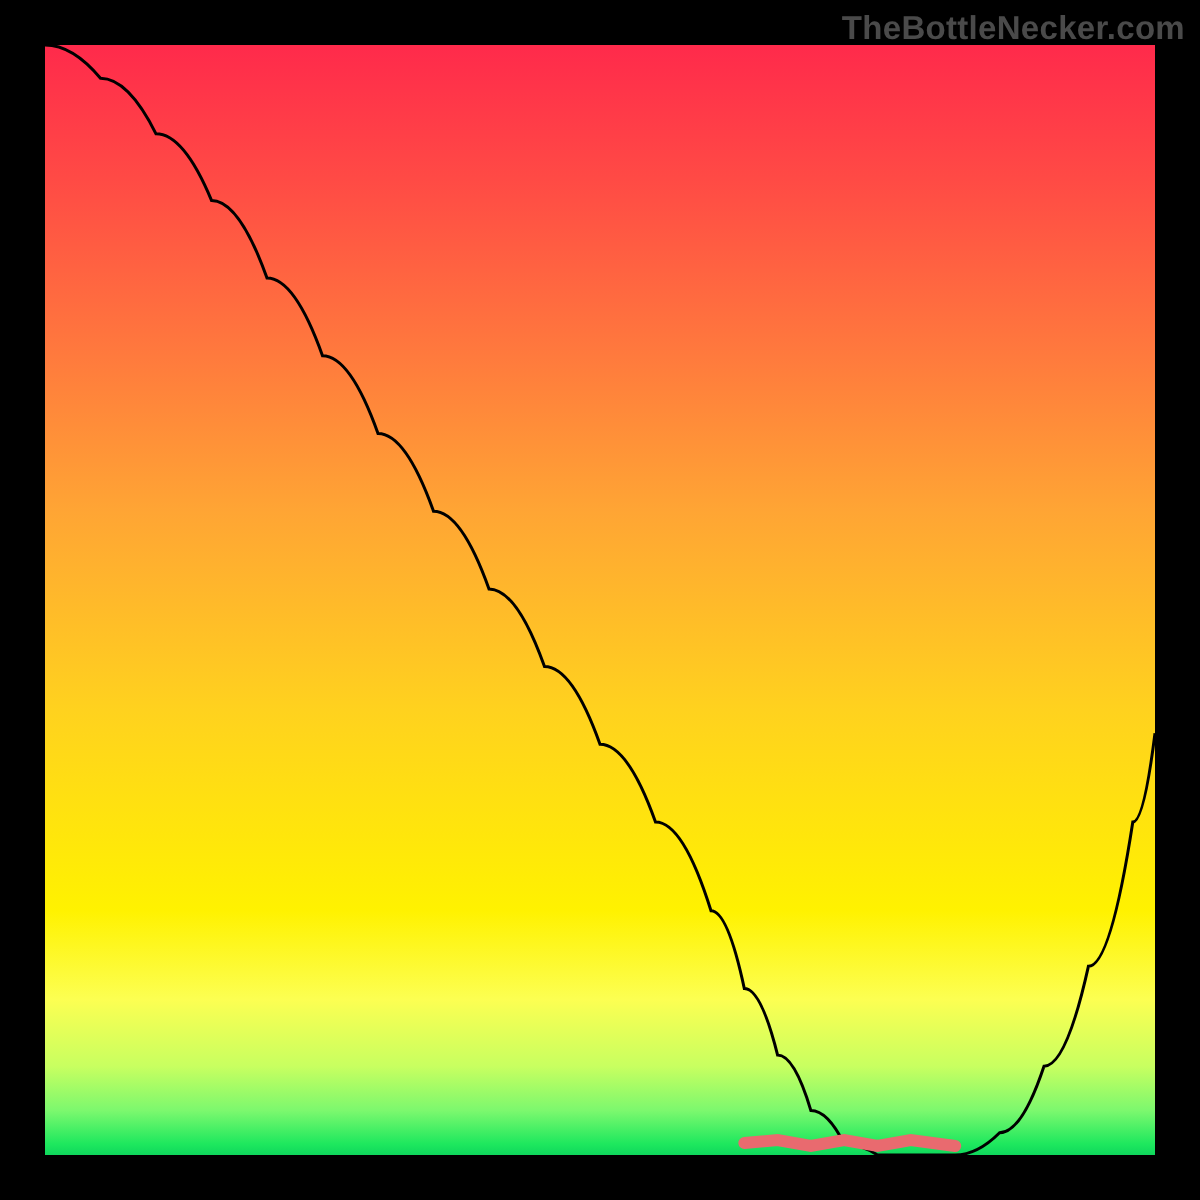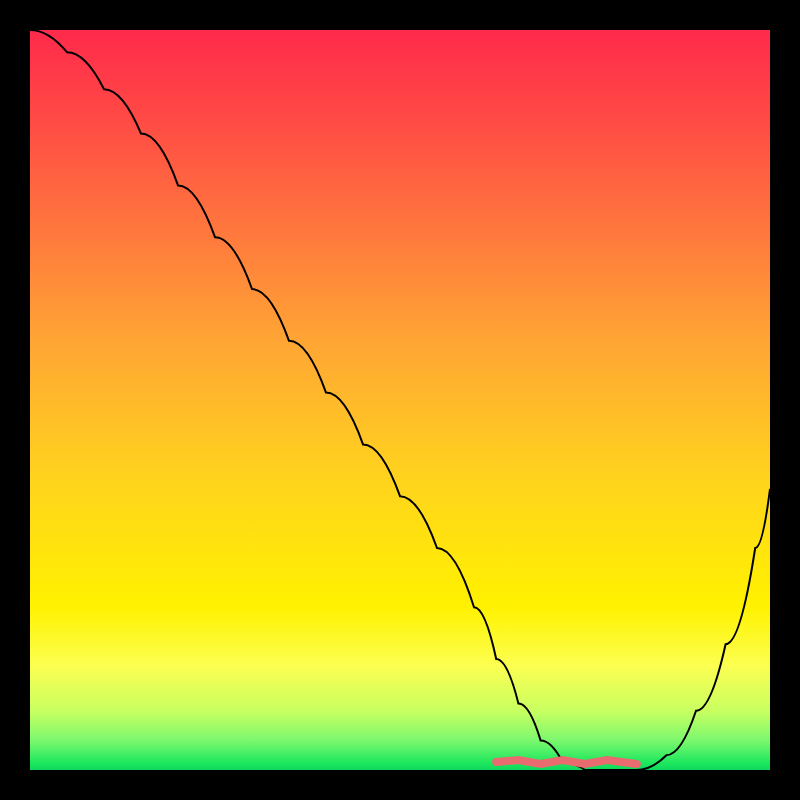--- a/index.html
+++ b/index.html
@@ -68,20 +68,21 @@
     fill: none;
     stroke: #e96a6f;
     stroke-width: 8;
     stroke-linecap: round;
   }
 </style>
 </head>
 <body>
 
 <div class="wrap">
+  <div class="watermark">TheBottleNecker.com</div>
 
   <div class="plot">
     <div class="bg-gradient"></div>
 
     <svg class="curve" viewBox="0 0 740 740" preserveAspectRatio="none">
       <path id="curve-main" class="curve-path" d="M 0.0 0.0 Q 18.5 0.0 37.0 22.2 Q 55.5 22.2 74.0 59.2 Q 92.5 59.2 111.0 103.6 Q 129.5 103.6 148.0 155.4 Q 166.5 155.4 185.0 207.2 Q 203.5 207.2 222.0 259.0 Q 240.5 259.0 259.0 310.8 Q 277.5 310.8 296.0 362.6 Q 314.5 362.6 333.0 414.4 Q 351.5 414.4 370.0 466.2 Q 388.5 466.2 407.0 518.0 Q 425.5 518.0 444.0 577.2 Q 455.1 577.2 466.2 629.0 Q 477.3 629.0 488.4 673.4 Q 499.5 673.4 510.6 710.4 Q 521.7 710.4 532.8 732.6 Q 543.9 732.6 555.0 740.0 Q 566.1 740.0 577.2 740.0 Q 592.0 740.0 606.8 740.0 Q 621.6 740.0 636.4 725.2 Q 651.2 725.2 666.0 680.8 Q 680.8 680.8 695.6 614.2 Q 710.4 614.2 725.2 518.0 Q 732.6 518.0 740.0 458.8"></path>
       <path id="curve-plateau" class="plateau" d="M 466.2 732.0 L 488.4 730.0 L 510.6 734.0 L 532.8 730.0 L 555.0 734.0 L 577.2 730.0 L 606.8 734.0"></path>
     </svg>
   </div>
 </div>

